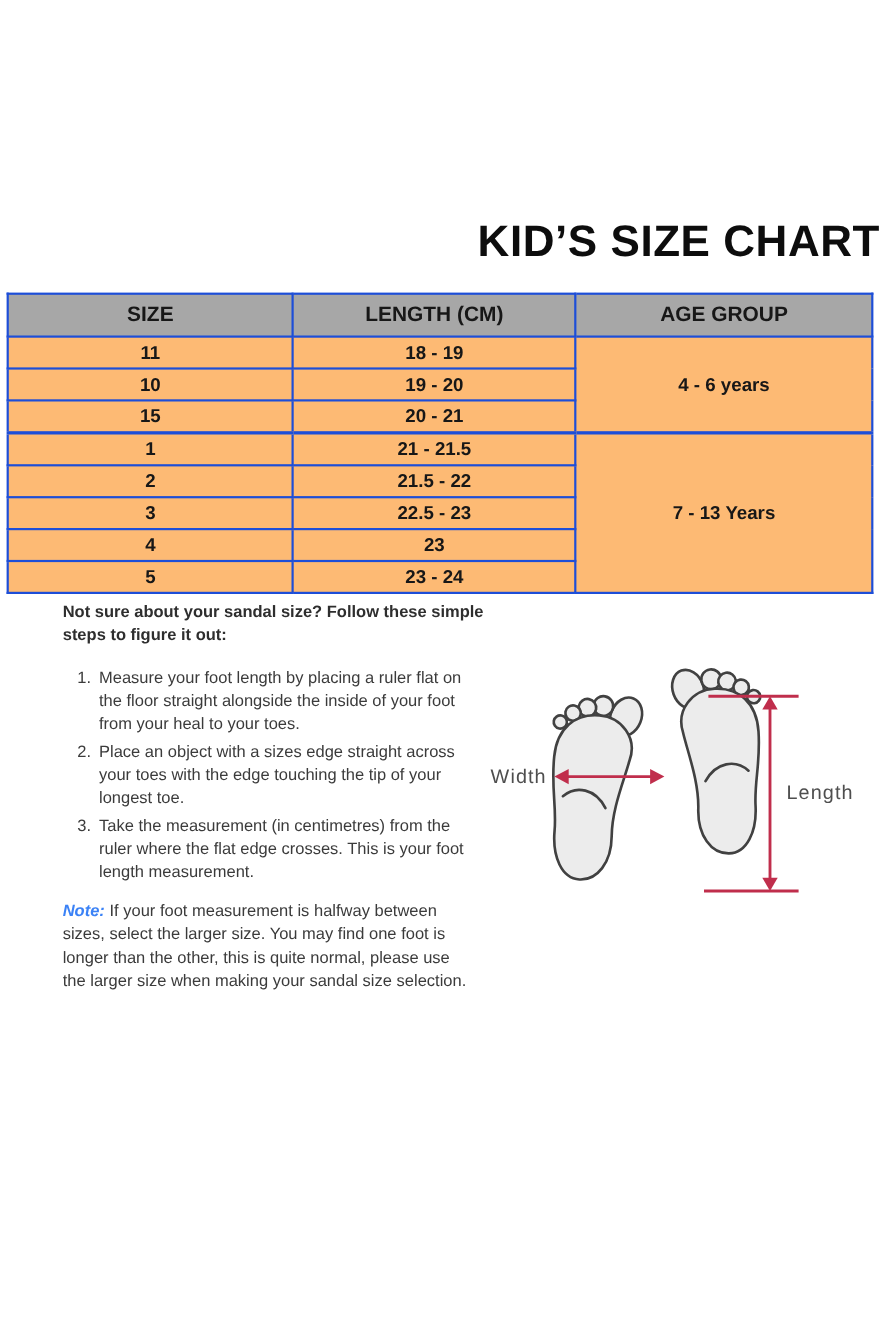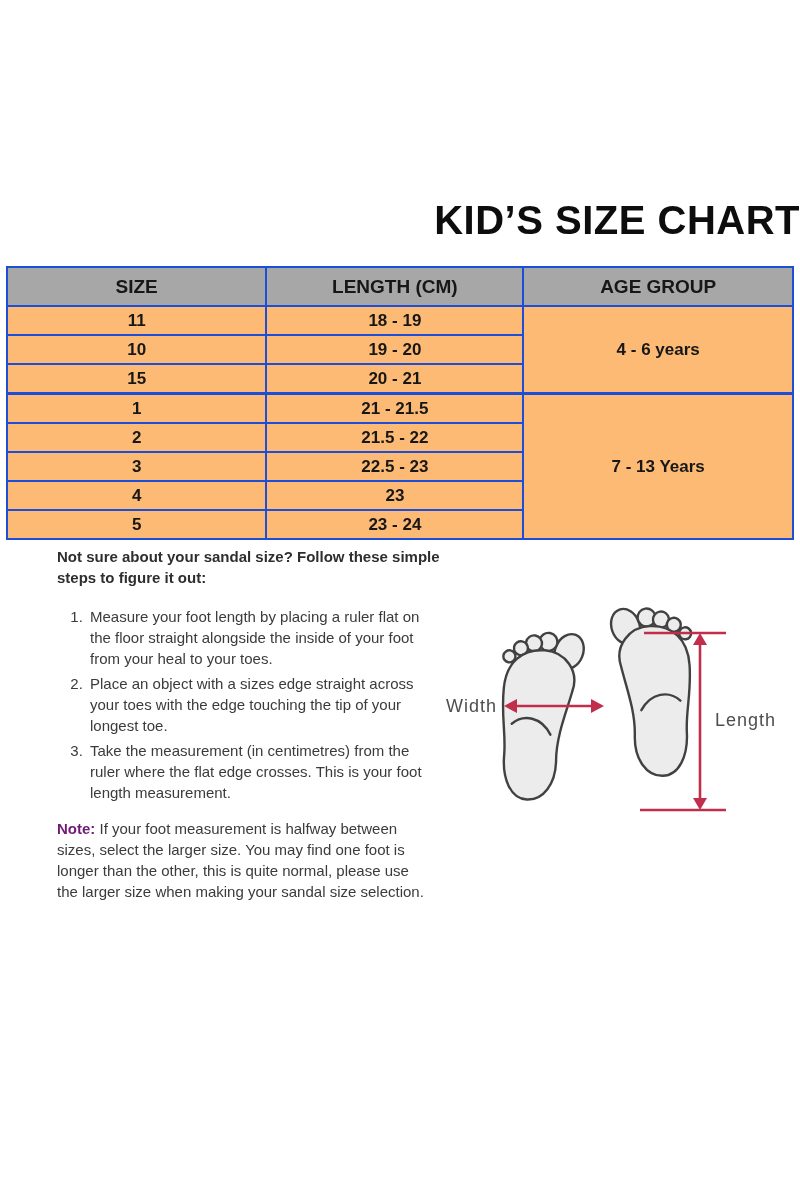--- a/index.html
+++ b/index.html
@@ -43,21 +43,21 @@
   }
   ol.steps {
     margin:0; padding:0 0 0 30px; font-size:15px; line-height:21px;
     color:#3b3b3b;
   }
   ol.steps li { margin:0 16px 4px 0; padding-left:3px; max-width:358px; }
   .note {
     margin:15px 0 0 0; font-size:15px; line-height:21px; color:#3b3b3b;
     max-width:372px;
   }
-  .note b { color:#701a75; }
+  .note b { color:#3b82f6;font-style:italic; }
 
   .diagram { position:absolute; left:432px; top:595px; width:360px; height:260px; }
   .diagram svg { display:block; }
   .foot { fill:#ececec; stroke:#414141; stroke-width:2.4; stroke-linejoin:round; }
   .arch { fill:none; stroke:#414141; stroke-width:2.4; stroke-linecap:round; }
   .meas { stroke:#c02e4c; stroke-width:2.6; }
   .meas-head { fill:#c02e4c; stroke:none; }
   .meas-label {
     font-family:"Liberation Sans", sans-serif; font-size:18px;
     fill:#4e4e4e; font-weight:500; letter-spacing:1px;

